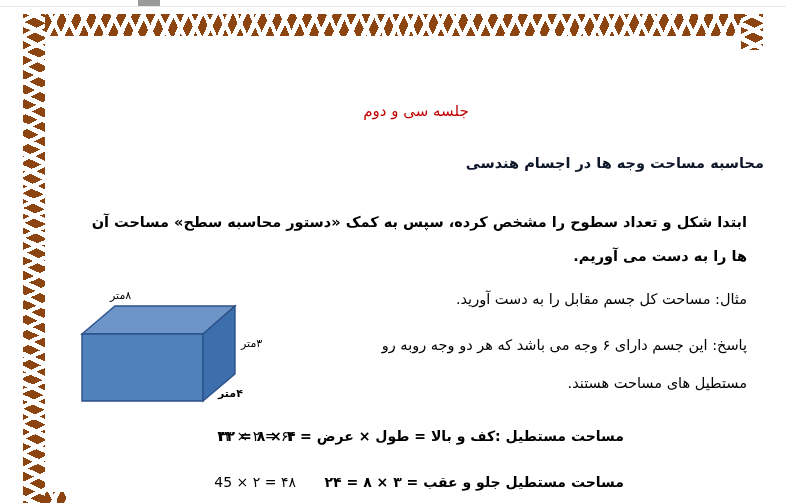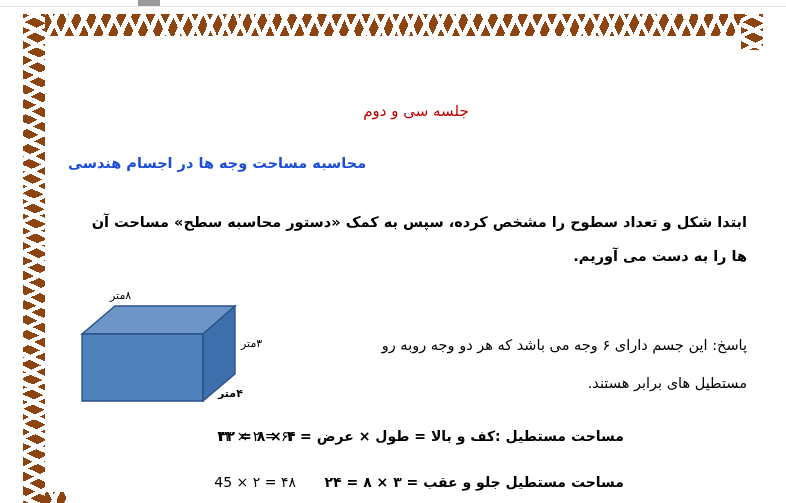--- a/index.html
+++ b/index.html
@@ -97,22 +97,22 @@
     color: #c00000;
     font-weight: normal;
     font-size: 15px;
     font-family: "DejaVu Sans", sans-serif;
   }
   .subtitle {
     position: absolute;
     top: 105px;
     left: 0;
     width: 696px;
-    text-align: left;
-    color: #1d4ed8;
+    text-align: right;
+    color: #0f172a;
     font-weight: bold;
     font-size: 14.5px;
   }
 
   .para {
     position: absolute;
     color: #000000;
     font-size: 14.5px;
     line-height: 34px;
     text-align: right;
@@ -199,24 +199,25 @@
   <div class="band vert" id="band-right"></div>
 
   <div id="page">
 
     <div class="title">جلسه سی و دوم</div>
 
     <div class="subtitle">محاسبه مساحت وجه ها در اجسام هندسی</div>
 
     <div class="para" id="para-intro">ابتدا شکل و تعداد سطوح را مشخص کرده، سپس به کمک «دستور محاسبه سطح» مساحت آن ها را به دست می آوریم.</div>
 
+    <div class="para" id="line-example">مثال: مساحت کل جسم مقابل را به دست آورید.</div>
 
     <div class="para" id="line-answer-1">پاسخ: این جسم دارای ۶ وجه می باشد که هر دو وجه روبه رو</div>
 
-    <div class="para" id="line-answer-2">مستطیل های برابر هستند.</div>
+    <div class="para" id="line-answer-2">مستطیل های مساحت هستند.</div>
 
     <div id="figure">
       <svg width="215" height="125" viewBox="0 0 215 125">
 
         <polygon points="12,46 45,18 165,18 133,46" fill="#6e95c8" stroke="#2c5289" stroke-width="1.4"></polygon>
 
         <polygon points="12,46 133,46 133,113 12,113" fill="#4f81bd" stroke="#2c5289" stroke-width="1.4"></polygon>
 
         <polygon points="133,46 165,18 165,86 133,113" fill="#3d6fad" stroke="#2c5289" stroke-width="1.4"></polygon>
       </svg>

